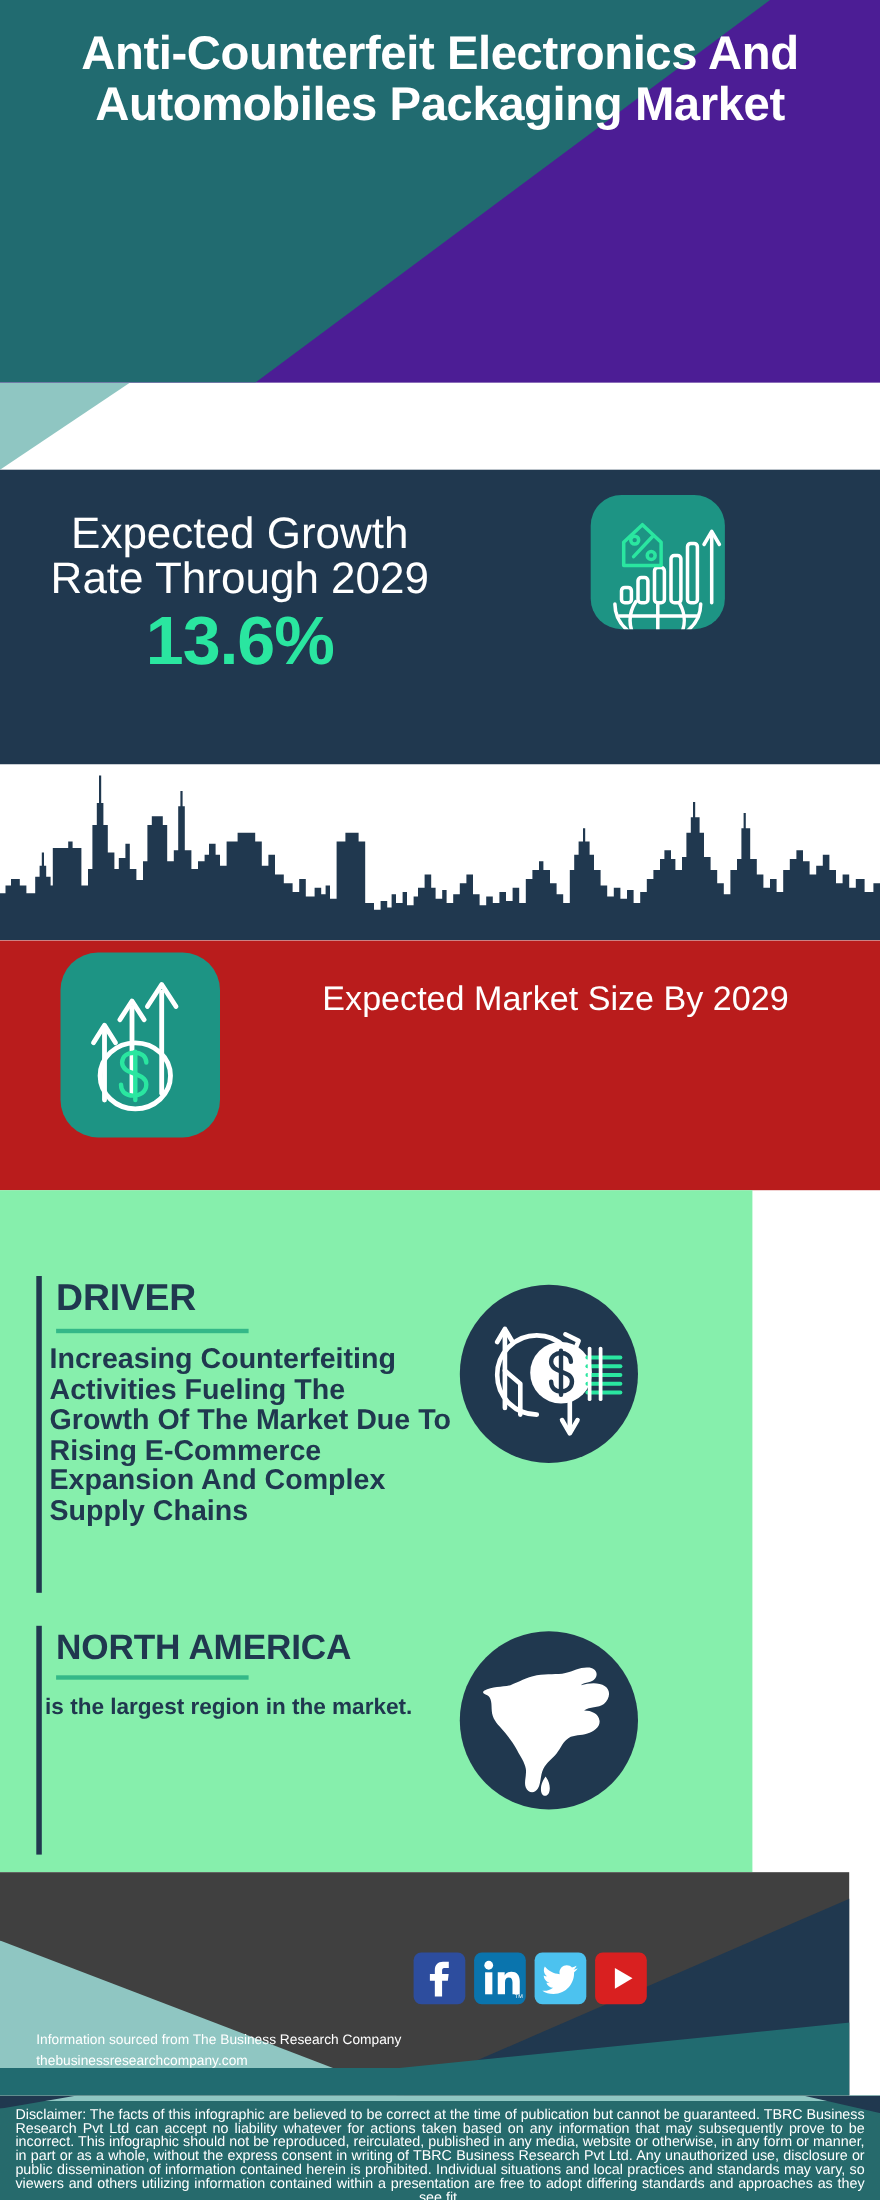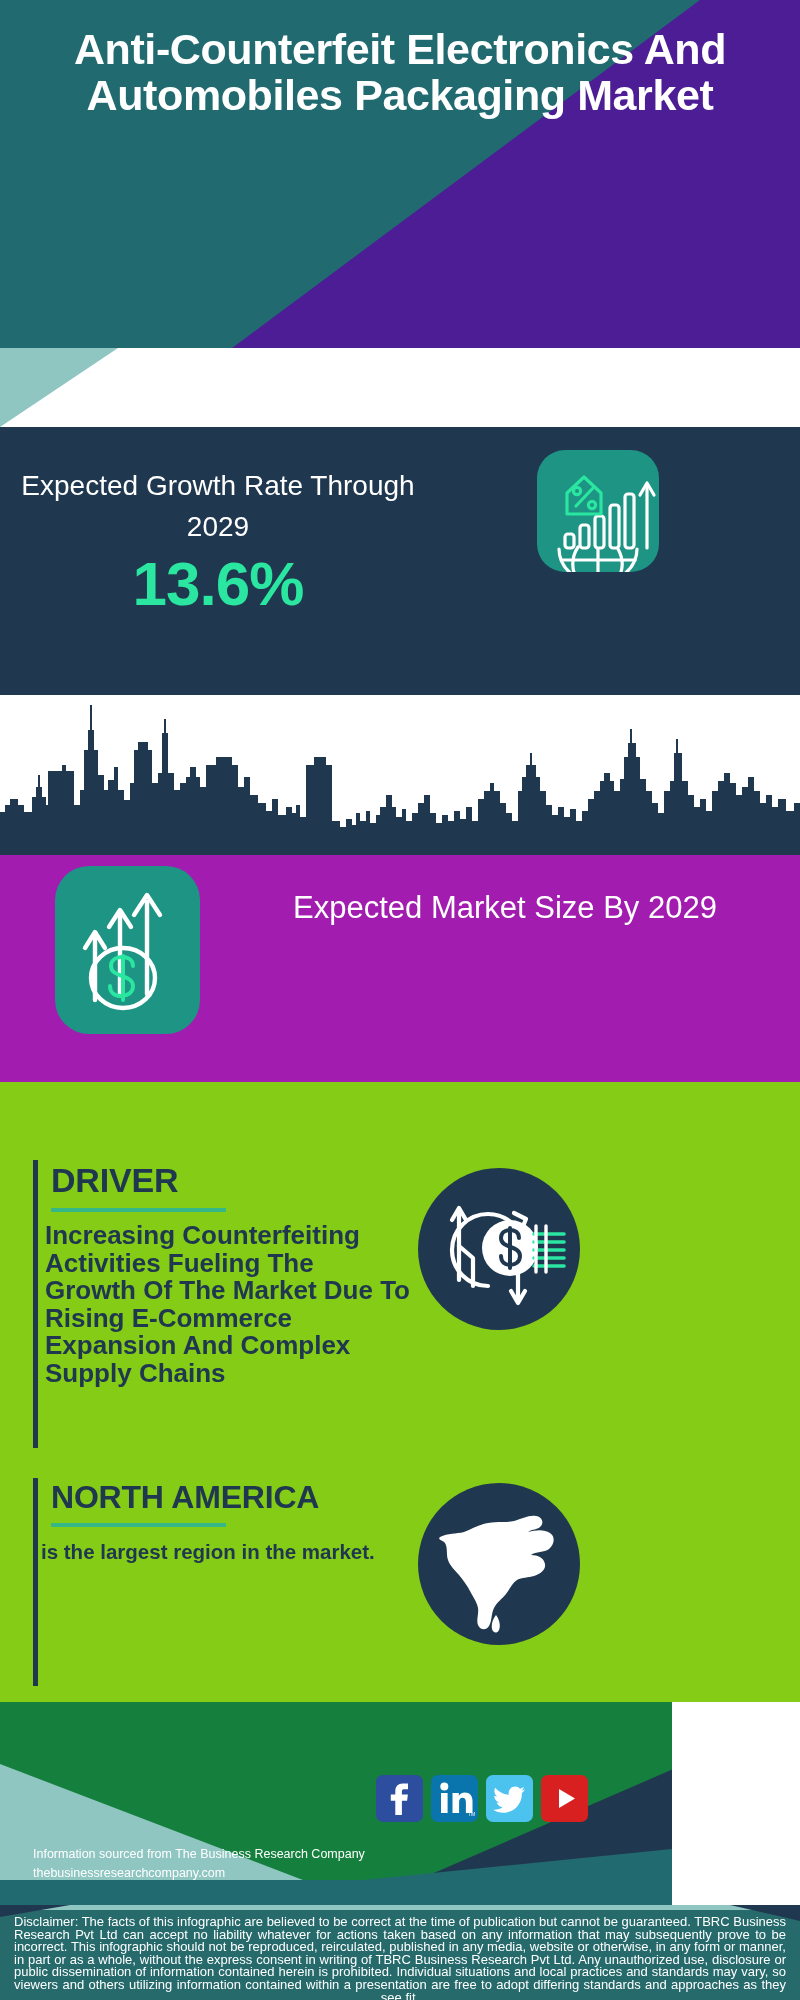--- a/index.html
+++ b/index.html
@@ -42,21 +42,21 @@
   }
 
   
   #growth {
     position:absolute; left:0; top:427px; width:800px; height:268px;
     background:#20384f;
   }
   #growth .gLabel {
     position:absolute; left:18px; top:38px; width:400px;
     text-align:center; color:#ffffff;
-    font-size:28px; line-height:41px; font-weight:400;
+    font-size:40px; line-height:41px; font-weight:400;
   }
   #growth .gValue {
     position:absolute; left:18px; top:122px; width:400px;
     text-align:center; color:#2ae6a0;
     font-size:62px; line-height:70px; font-weight:700;
     letter-spacing:-1px;
   }
   .iconBox {
     position:absolute; background:#1d9484; border-radius:28px;
   }
@@ -65,38 +65,38 @@
   
   #skylineWrap {
     position:absolute; left:0; top:695px; width:800px; height:160px;
     background:#ffffff; overflow:hidden;
   }
   #skylineWrap svg { display:block; width:800px; height:160px; }
 
   
   #market {
     position:absolute; left:0; top:855px; width:800px; height:227px;
-    background:#a21caf;
+    background:#b91c1c;
   }
   #marketIconBox { left:55px; top:866px; width:145px; height:168px; border-radius:34px; }
   #market .mLabel {
     position:absolute; left:225px; top:32px; width:560px;
     text-align:center; color:#ffffff;
     font-size:31px; line-height:41px; font-weight:400;
   }
   #market .mValue {
     position:absolute; left:225px; top:110px; width:560px;
     text-align:center; color:#2ae6a0;
     font-size:62px; line-height:74px; font-weight:700; letter-spacing:-1px;
   }
 
   
   #content {
-    position:absolute; left:0; top:1082px; width:800px; height:620px;
-    background:#84cc16;
+    position:absolute; left:0; top:1082px; width:684px; height:620px;
+    background:#86efac;
     padding-left:31px;
   }
   .infoBlock { position:absolute; }
   .vbar {
     position:absolute; left:0; top:0; width:5px; background:#20384f;
   }
   .blockTitle {
     color:#20384f; font-weight:700; letter-spacing:-0.2px;
   }
   .uline { height:4px; background:#34b888; }
@@ -117,22 +117,22 @@
 
   #regionBlock { left:33px; top:396px; width:400px; height:208px; }
   #regionBlock .vbar { height:208px; }
   #regionBlock .blockTitle { position:absolute; left:18px; top:0; font-size:32px; line-height:38px; }
   #regionBlock .uline { position:absolute; left:18px; top:45px; width:175px; }
   #regionBlock .blockBody { position:absolute; left:8px; top:60px; width:340px; font-size:20.5px; line-height:28px; }
   #regionCircle { left:418px; top:1483px; width:162px; height:162px; }
 
   
   #footer {
-    position:absolute; left:0; top:1702px; width:672px; height:203px;
-    background:#15803d; overflow:hidden;
+    position:absolute; left:0; top:1702px; width:772px; height:203px;
+    background:#404040; overflow:hidden;
   }
   #footer .navyDiag {
     position:absolute; left:0; top:0; width:800px; height:203px;
     background:#20384f;
     clip-path: polygon(800px 12px, 800px 203px, 360px 203px);
   }
   #footer .lightDiag {
     position:absolute; left:0; top:0; width:800px; height:203px;
     background:#8fc6c2;
     clip-path: polygon(0 62px, 368px 203px, 0 203px);

